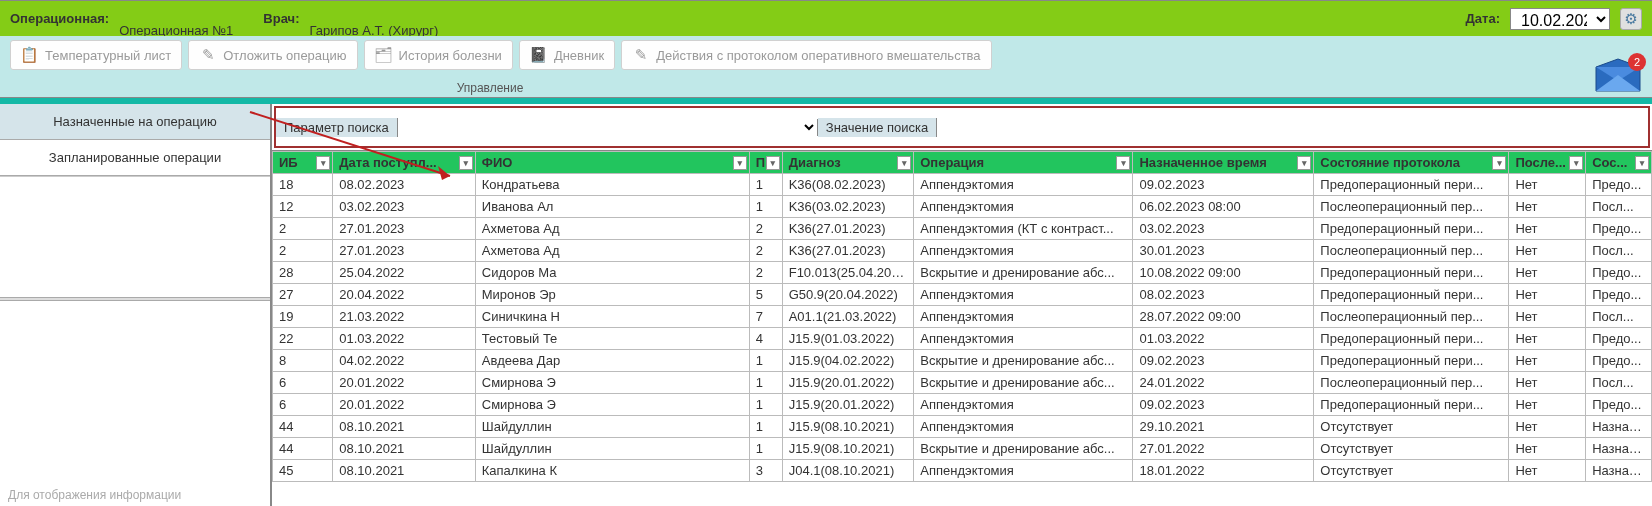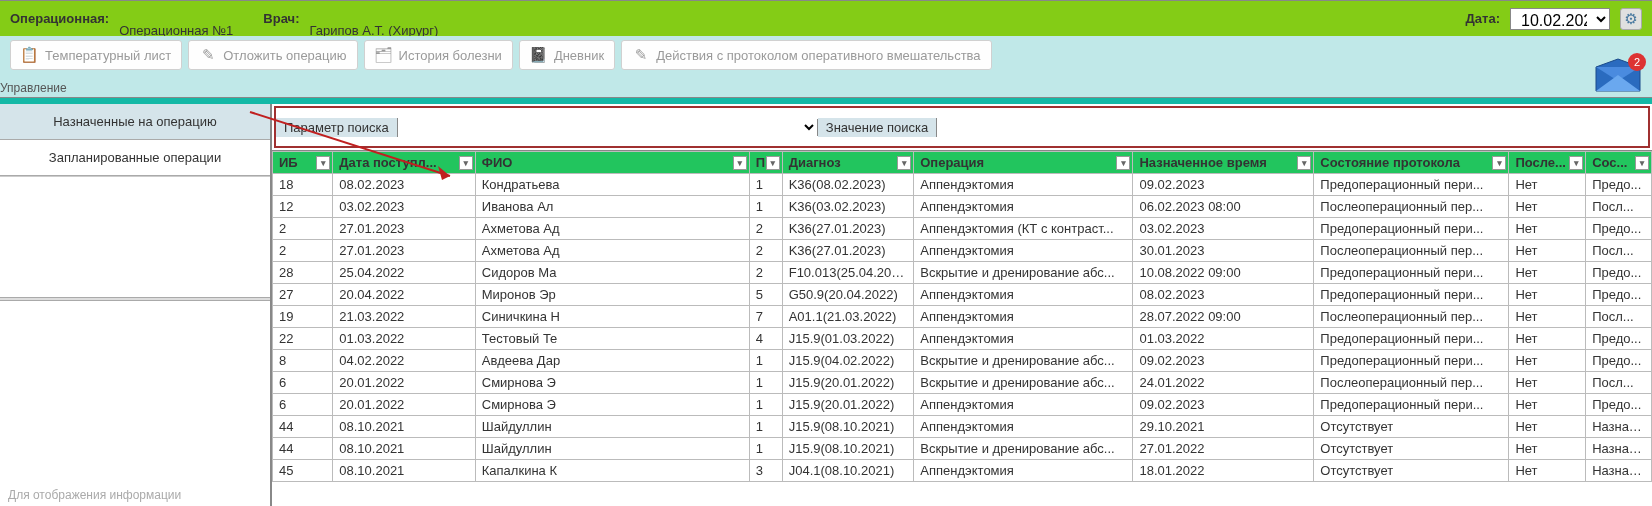--- a/index.html
+++ b/index.html
@@ -69,21 +69,21 @@
     width: 18px; height: 18px;
     display: inline-flex; align-items: center; justify-content: center;
     color: #9a9a9a;
     font-size: 15px;
   }
   .group-label {
     position: absolute;
     bottom: 2px;
     left: 0;
     width: 980px;
-    text-align: left;
+    text-align: center;
     font-size: 12px;
     color: #555;
   }
   .mail-icon {
     position: absolute;
     right: 10px;
     bottom: 4px;
     width: 48px; height: 36px;
   }
   .mail-icon svg { width: 100%; height: 100%; }

